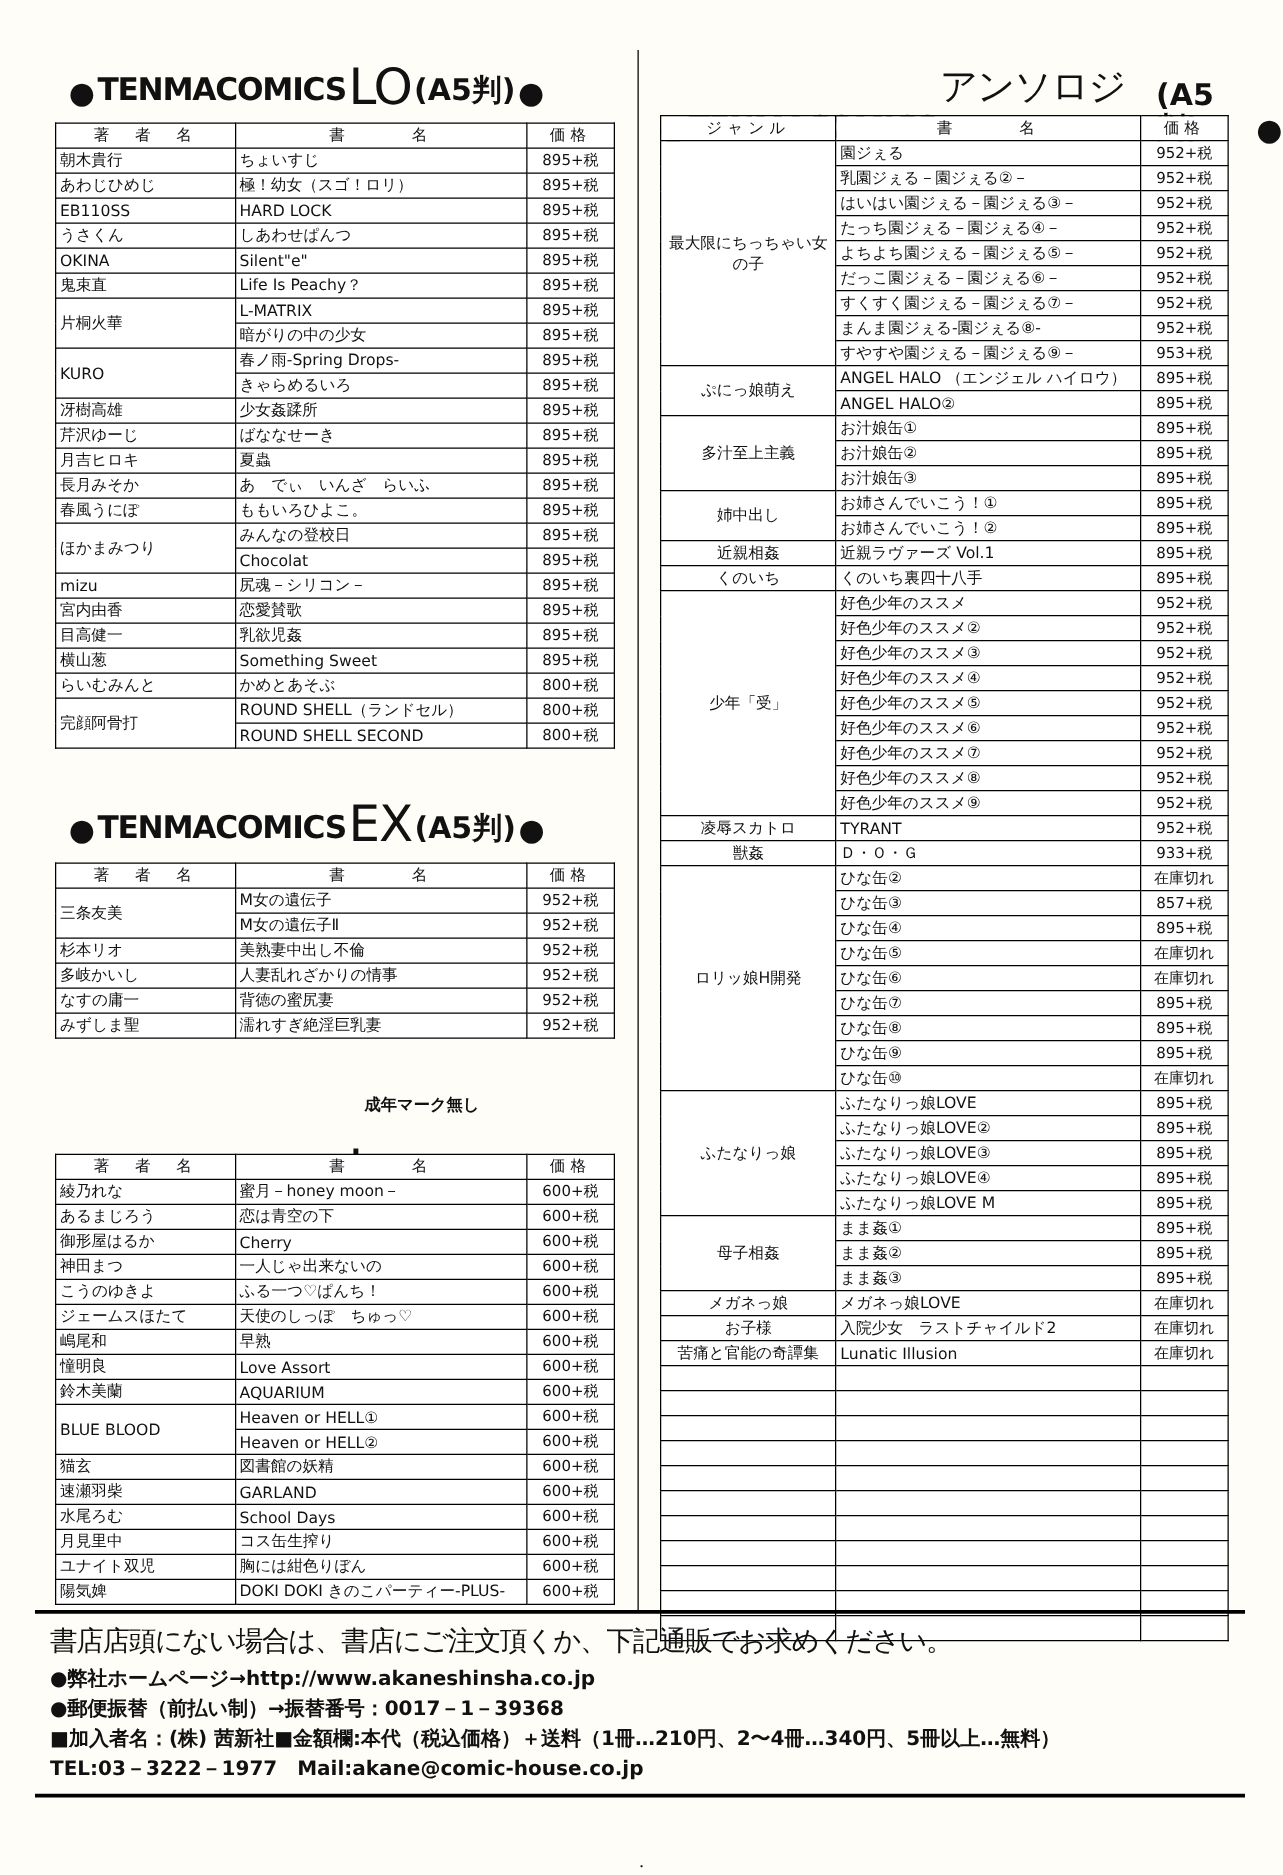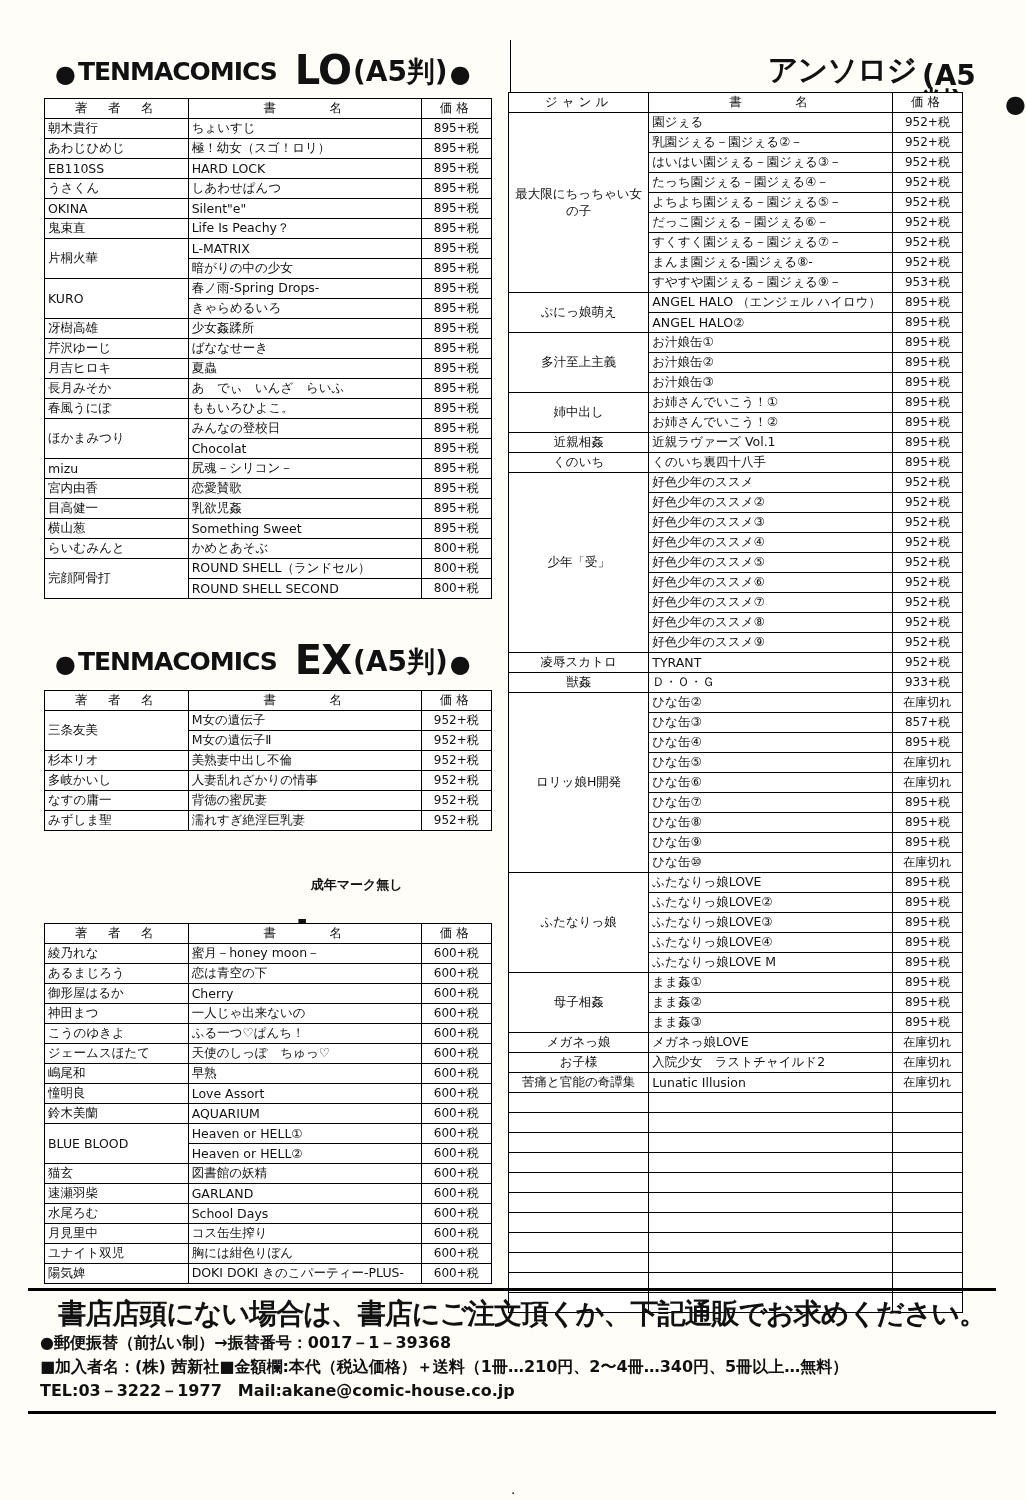--- a/index.html
+++ b/index.html
@@ -13,22 +13,22 @@
   }
   .page{position:relative;width:1026px;height:1500px;}
 
   
   .sect-head{display:flex;align-items:flex-end;gap:2px;}
   .dot{font-size:24px;line-height:22px;}
   .brand{
     font-family:"DejaVu Sans","Liberation Sans",sans-serif;
     font-weight:bold;font-size:25px;letter-spacing:-1px;line-height:26px;
   }
-  .big{font-size:40px;font-weight:bold;line-height:30px;letter-spacing:-1px;margin-left:16px;}
-  .size-note{font-size:28px;font-weight:bold;line-height:26px;}
+  .big{font-size:40px;font-weight:normal;line-height:30px;letter-spacing:-1px;}
+  .size-note{font-size:24px;font-weight:bold;line-height:26px;}
   .size-note2{font-size:13px;font-weight:bold;line-height:13px;}
   .stack{display:flex;flex-direction:column;align-items:center;line-height:13px;gap:40px;}
 
   
   table{border-collapse:collapse;table-layout:fixed;}
   table td,table th{
     border:1px solid #000;
     font-size:12.5px;
     padding:1px 3px;
     height:17px;
@@ -44,40 +44,40 @@
   #lo-table{position:absolute;left:44px;top:98px;width:448px;}
   #ex-table{position:absolute;left:44px;top:690px;width:448px;}
   #j-table{position:absolute;left:44px;top:923px;width:448px;}
 
   #lo-head{position:absolute;left:55px;top:55px;}
   #ex-head{position:absolute;left:55px;top:645px;}
   #j-head{position:absolute;left:55px;top:878px;}
 
   
   #an-head{position:absolute;left:528px;top:55px;}
-  #an-table{position:absolute;left:508px;top:92px;width:455px;}
+  #an-table{position:absolute;left:528px;top:92px;width:455px;}
 
   .col-author{width:143px;}
   .col-title{width:232px;}
   .col-price{width:70px;}
 
   .col-genre{width:140px;}
   .col-title2{width:243px;}
   .col-price2{width:70px;}
 
   .vline{position:absolute;left:510px;top:40px;width:0;height:1248px;border-left:1px solid #000;}
 
   
   .footer{
     position:absolute;left:28px;top:1288px;width:968px;
   }
   .fr-top{border-top:3px solid #000;}
   .fr-bot{border-bottom:3px solid #000;}
   .footer-inner{padding:6px 10px 8px 12px;}
-  .f-title{font-size:28px;font-weight:bold;letter-spacing:-1px;line-height:34px;text-align:right;}
+  .f-title{font-size:22px;font-weight:normal;letter-spacing:-1px;line-height:34px;}
   .f-line{font-size:16px;line-height:24px;font-weight:bold;}
   .pagenum{position:absolute;left:50%;top:1486px;transform:translateX(-50%);font-size:11px;}
 </style>
 </head>
 <body>
 
 <div class="page">
 
   <div class="vline"></div>
 
@@ -672,20 +672,21 @@
           <td>&nbsp;</td>
           <td>&nbsp;</td>
         </tr>
       </tbody>
   </table>
 
   <div class="footer fr-top fr-bot">
     <div class="footer-inner">
       <div class="f-title">書店店頭にない場合は、書店にご注文頂くか、下記通販でお求めください。</div>
       <div>
+        <div class="f-line">●弊社ホームページ→http://www.akaneshinsha.co.jp</div>
         <div class="f-line">●郵便振替（前払い制）→振替番号：0017－1－39368</div>
         <div class="f-line">■加入者名：(株) 茜新社■金額欄:本代（税込価格）＋送料（1冊…210円、2〜4冊…340円、5冊以上…無料）</div>
         <div class="f-line">TEL:03－3222－1977　Mail:akane@comic-house.co.jp</div>
       </div>
     </div>
   </div>
 
   <div class="pagenum">・</div>
 </div>
 

